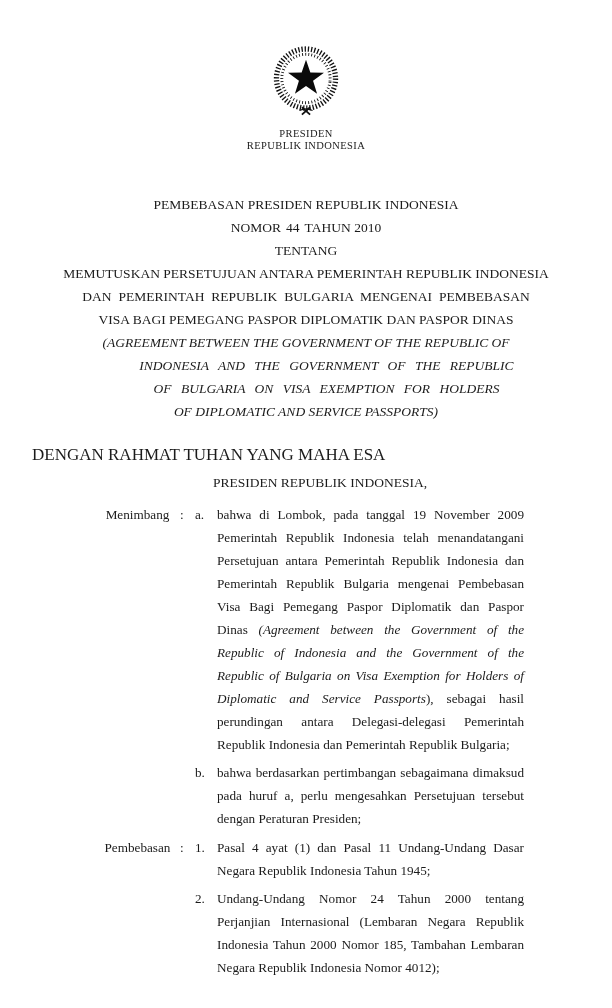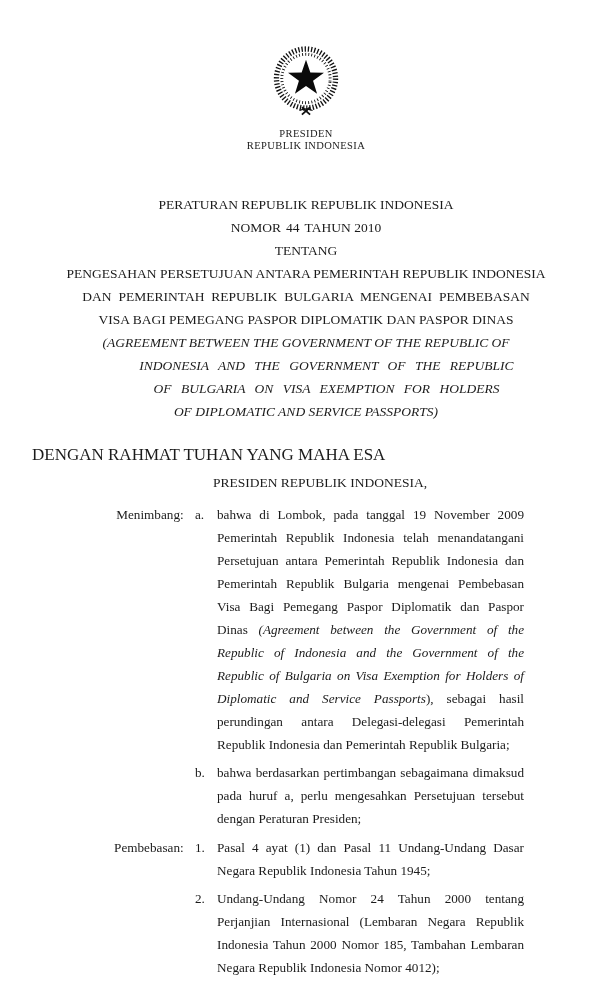--- a/index.html
+++ b/index.html
@@ -43,21 +43,21 @@
     font-size: 13.2px;
     line-height: 23px;
   }
   .clause-row {
     display: grid;
     grid-template-columns: 85px 15px 22px 1fr;
     align-items: start;
   }
   .clause-row.gap { margin-top: 5px; }
   .clause-row.section-gap { margin-top: 6px; }
-  .clause-label { text-align: right; }
+  .clause-label { text-align: center; }
   .clause-colon { text-align: left; }
   .clause-marker { text-align: left; }
   .clause-text { text-align: justify; }
 
   
   .continuation {
     margin: 37px 57px 0 0;
     text-align: right;
     font-size: 13px;
   }
@@ -76,24 +76,24 @@
       <polygon fill="#0a0a0a" points="50,22 55.3,37.7 71.9,37.9 58.6,47.8 63.5,63.6 50,54 36.5,63.6 41.4,47.8 28.1,37.9 44.7,37.7"></polygon>
 
       <path d="M45,80 L55,89 M55,80 L45,89" stroke="#111111" stroke-width="2.2" fill="none"></path>
       <path d="M42,84 q8,-4 16,0" stroke="#111111" stroke-width="1.4" fill="none"></path>
     </svg>
     <div class="org-line first">PRESIDEN</div>
     <div class="org-line">REPUBLIK INDONESIA</div>
   </div>
 
   <div class="title-block">
-    <div class="title-line">PERATURAN REPUBLIK REPUBLIK INDONESIA</div>
+    <div class="title-line">PEMBEBASAN PRESIDEN REPUBLIK INDONESIA</div>
     <div class="title-line"><span>NOMOR</span><span class="nomor-num">44</span><span>TAHUN 2010</span></div>
     <div class="title-line">TENTANG</div>
-    <div class="title-line">PENGESAHAN PERSETUJUAN ANTARA PEMERINTAH REPUBLIK INDONESIA</div>
+    <div class="title-line">MEMUTUSKAN PERSETUJUAN ANTARA PEMERINTAH REPUBLIK INDONESIA</div>
     <div class="title-line ws1">DAN PEMERINTAH REPUBLIK BULGARIA MENGENAI PEMBEBASAN</div>
     <div class="title-line">VISA BAGI PEMEGANG PASPOR DIPLOMATIK DAN PASPOR DINAS</div>
     <div class="title-line it">(AGREEMENT BETWEEN THE GOVERNMENT OF THE REPUBLIC OF</div>
     <div class="title-line it ws2">INDONESIA AND THE GOVERNMENT OF THE REPUBLIC</div>
     <div class="title-line it ws2">OF BULGARIA ON VISA EXEMPTION FOR HOLDERS</div>
     <div class="title-line it">OF DIPLOMATIC AND SERVICE PASSPORTS)</div>
   </div>
 
   <div class="invocation">DENGAN RAHMAT TUHAN YANG MAHA ESA</div>
   <div class="issuer">PRESIDEN REPUBLIK INDONESIA,</div>

